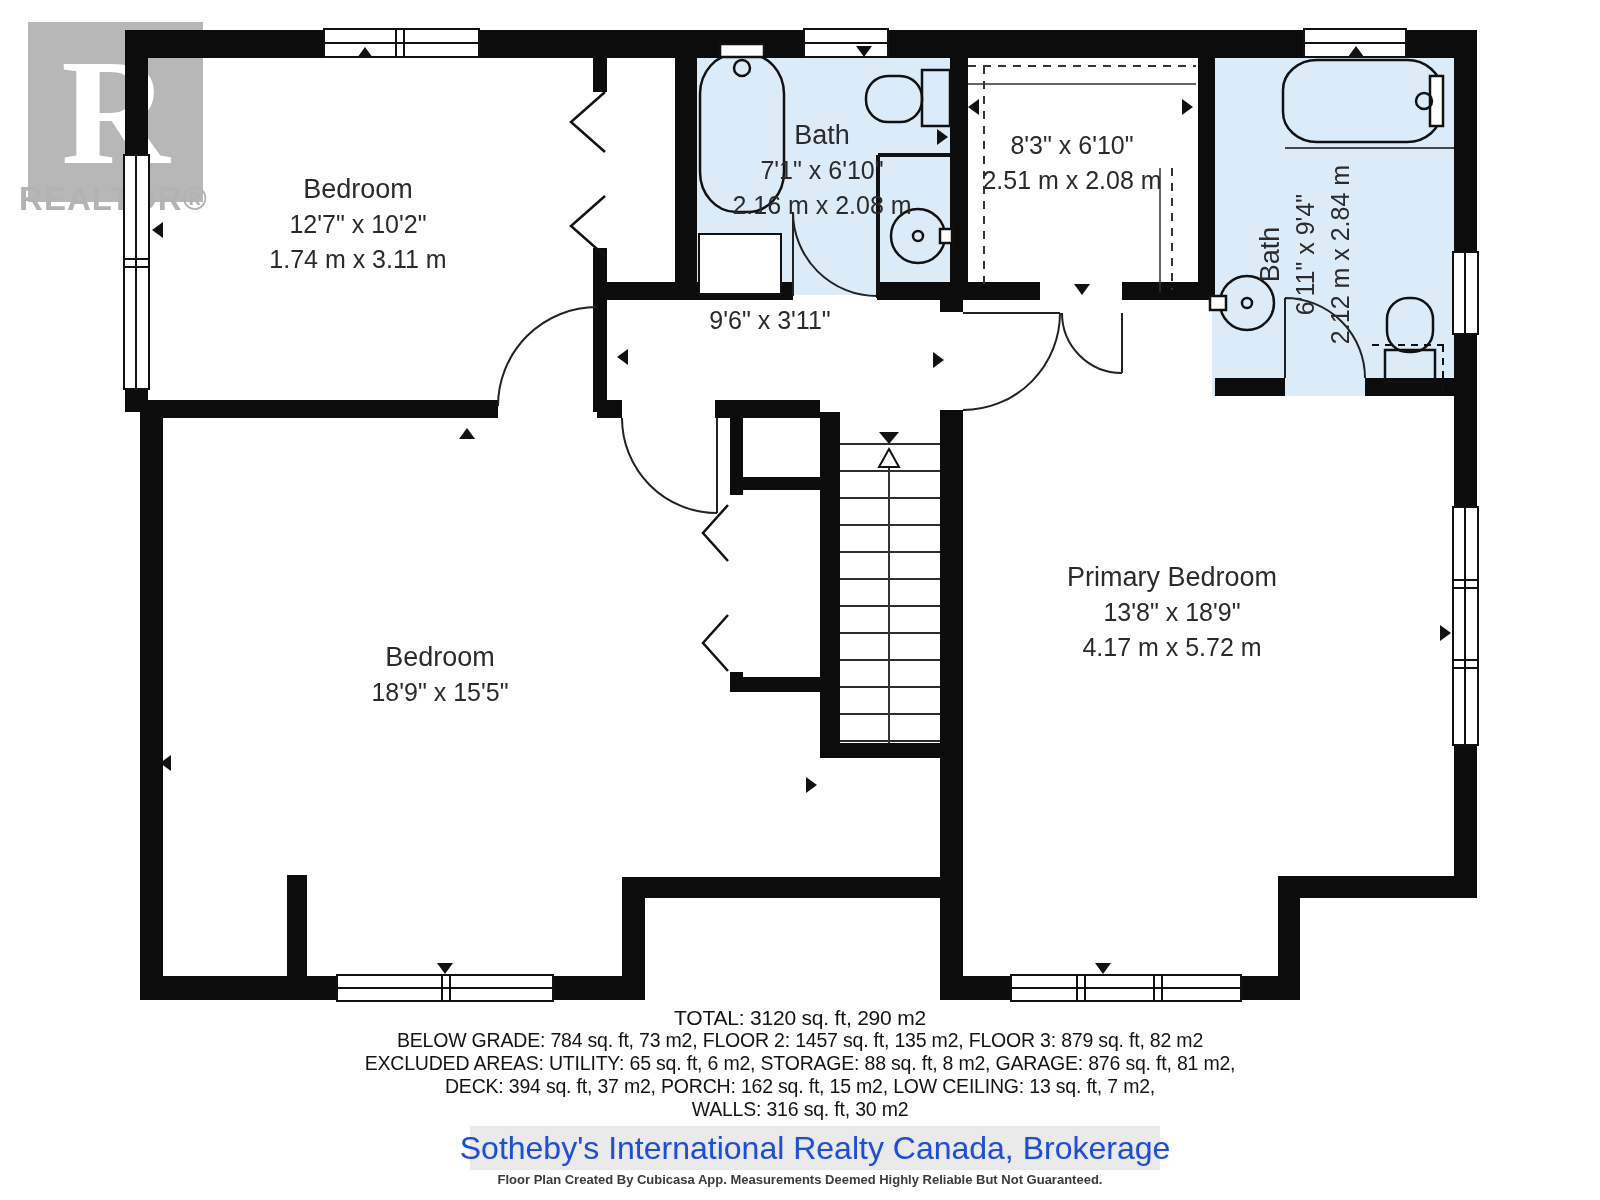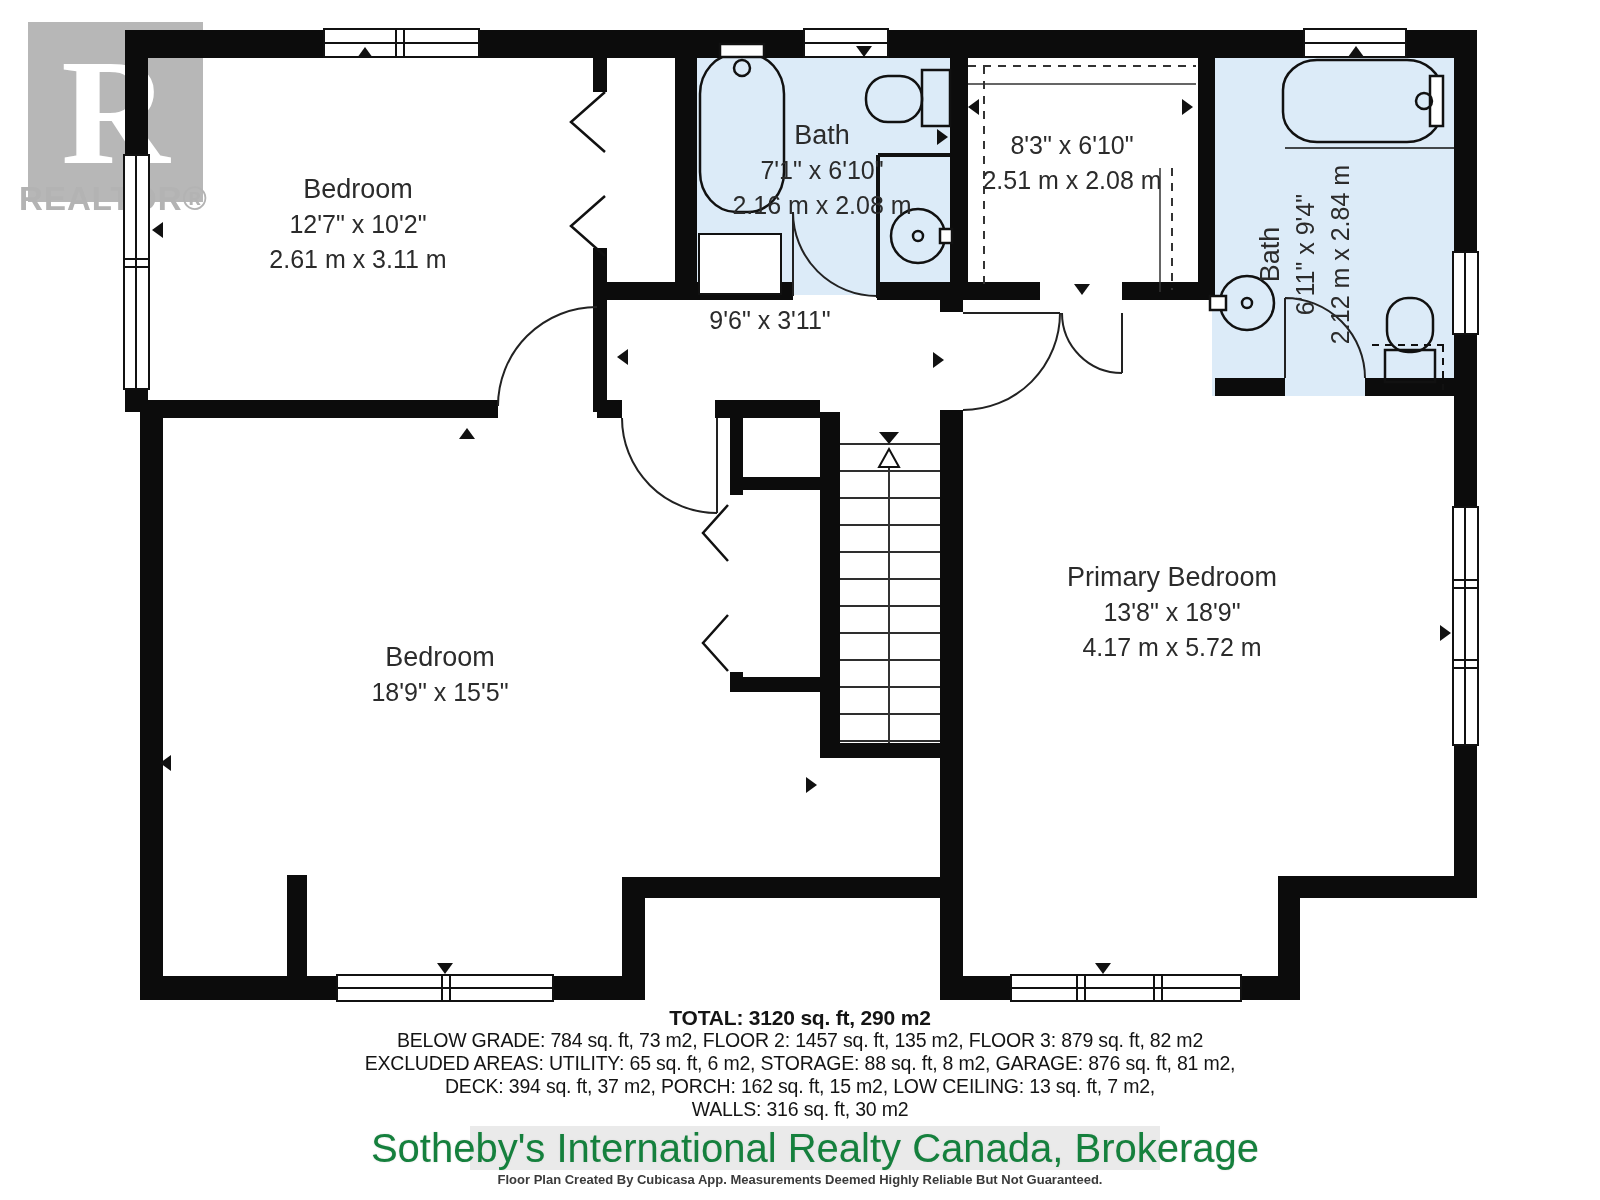--- a/index.html
+++ b/index.html
@@ -19,24 +19,24 @@
   .label{position:absolute;z-index:6;text-align:center;color:#2b2b2b;line-height:35px;font-size:25px;}
   .label .rname{font-size:27px;}
   .rot{transform:rotate(-90deg);}
   .logo{position:absolute;left:28px;top:22px;width:175px;height:180px;background:#b7b7b7;z-index:1;
         display:flex;align-items:center;justify-content:center;}
   .logo-r{font-family:"Liberation Serif","DejaVu Serif",serif;font-weight:bold;font-size:150px;color:#fff;}
   .logo-word{position:absolute;left:6px;top:180px;width:215px;z-index:1;text-align:center;
              font-size:33px;font-weight:bold;color:#b3b3b3;letter-spacing:1px;}
   .summary{position:absolute;left:300px;top:1006px;width:1000px;z-index:6;text-align:center;
            color:#141414;font-size:19.5px;line-height:23px;letter-spacing:-0.2px;}
-  .summary .total{font-weight:bold;font-size:21px;}
+  .summary .total{font-weight:normal;font-size:21px;}
   .wm-band{position:absolute;left:470px;top:1126px;width:690px;height:44px;background:#eaeaea;z-index:7;
            display:flex;align-items:center;justify-content:center;}
-  .wm-text{font-size:40px;color:#15803d;white-space:nowrap;text-shadow:0 0 2px #d8d8d8;}
+  .wm-text{font-size:32px;color:#1d4ed8;white-space:nowrap;text-shadow:0 0 2px #d8d8d8;}
   .disclaimer{position:absolute;left:300px;top:1172px;width:1000px;z-index:8;text-align:center;
               font-size:13px;font-weight:600;color:#3a3a3a;}
 </style>
 </head>
 <body>
 
 <div id="canvas">
 
   <div class="logo">
     <span class="logo-r">R</span>
@@ -173,21 +173,21 @@
       <path d="M171,755 v16 l-11,-8 z"></path>
       <path d="M806,777 v16 l11,-8 z"></path>
       <path d="M1348,57 h16 l-8,-11 z"></path>
       <path d="M459,439 h16 l-8,-11 z"></path>
     </g>
   </svg>
 
   <div class="label" style="left:198px;top:172px;width:320px">
     <div class="rname">Bedroom</div>
     <div>12'7" x 10'2"</div>
-    <div>2.61 m x 3.11 m</div>
+    <div>1.74 m x 3.11 m</div>
   </div>
   <div class="label" style="left:662px;top:118px;width:320px">
     <div class="rname">Bath</div>
     <div>7'1" x 6'10"</div>
     <div>2.16 m x 2.08 m</div>
   </div>
   <div class="label" style="left:912px;top:128px;width:320px">
     <div>8'3" x 6'10"</div>
     <div>2.51 m x 2.08 m</div>
   </div>

